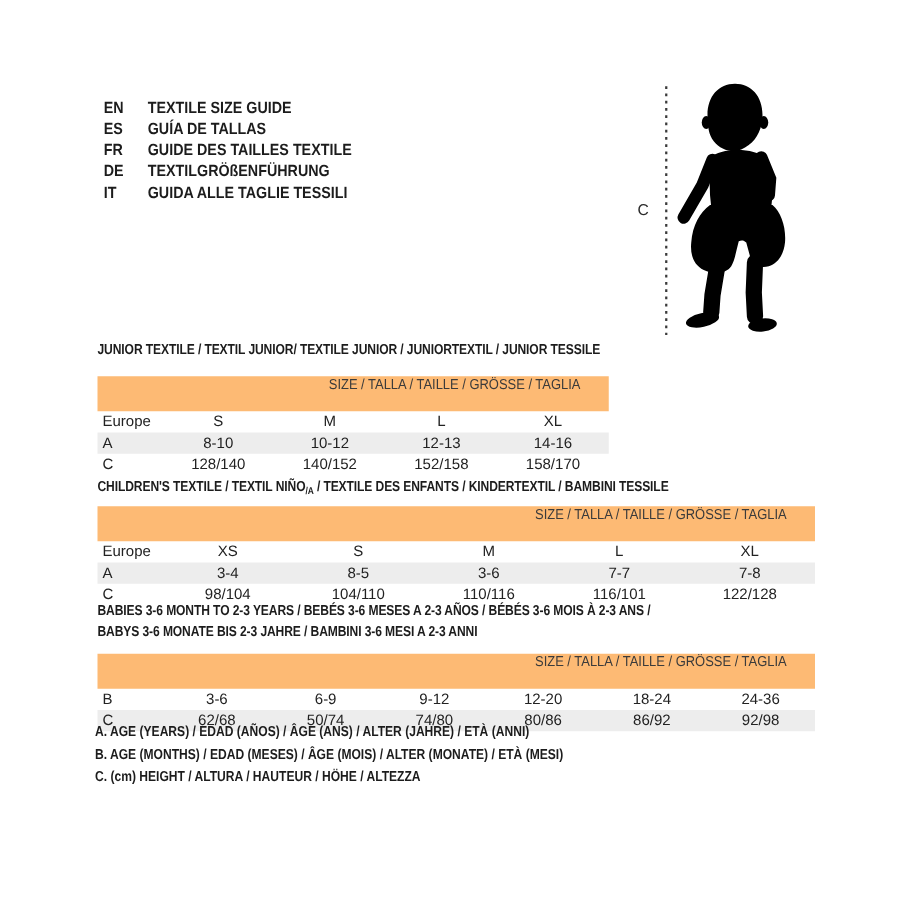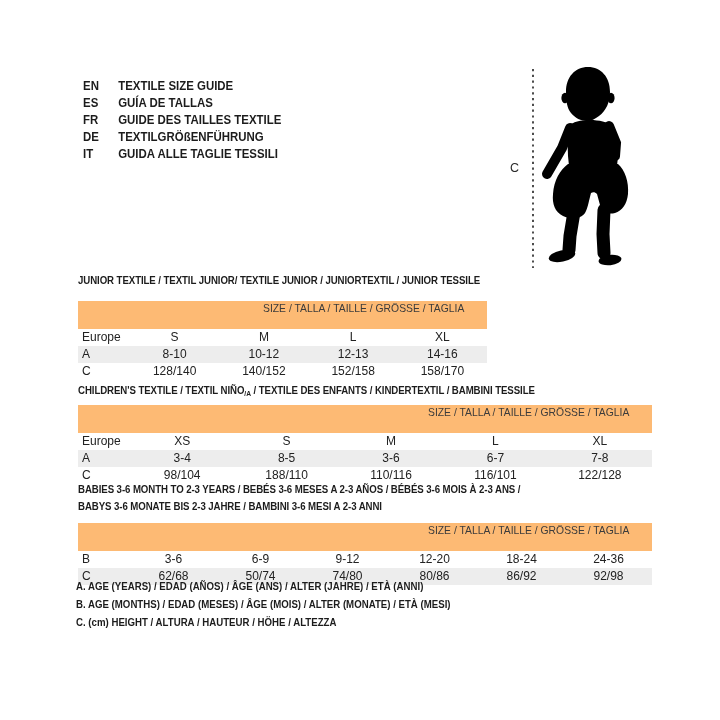--- a/index.html
+++ b/index.html
@@ -132,27 +132,27 @@
         <div class="tcell">S</div>
         <div class="tcell">M</div>
         <div class="tcell">L</div>
         <div class="tcell">XL</div>
       </div>
       <div class="trow shaded">
         <div class="tlabel">A</div>
         <div class="tcell">3-4</div>
         <div class="tcell">8-5</div>
         <div class="tcell">3-6</div>
-        <div class="tcell">6-7</div>
+        <div class="tcell">7-7</div>
         <div class="tcell">7-8</div>
       </div>
       <div class="trow">
         <div class="tlabel">C</div>
         <div class="tcell">98/104</div>
-        <div class="tcell">188/110</div>
+        <div class="tcell">104/110</div>
         <div class="tcell">110/116</div>
         <div class="tcell">116/101</div>
         <div class="tcell">122/128</div>
       </div>
     </div>
 </div>
 
 <div class="abs" style="left:78px;top:481px">
   <div class="tbl-title">BABIES 3-6 MONTH TO 2-3 YEARS / BEBÉS 3-6 MESES A 2-3 AÑOS / BÉBÉS 3-6 MOIS À 2-3 ANS /</div>
   <div class="tbl-title">BABYS 3-6 MONATE BIS 2-3 JAHRE / BAMBINI 3-6 MESI A 2-3 ANNI</div>

